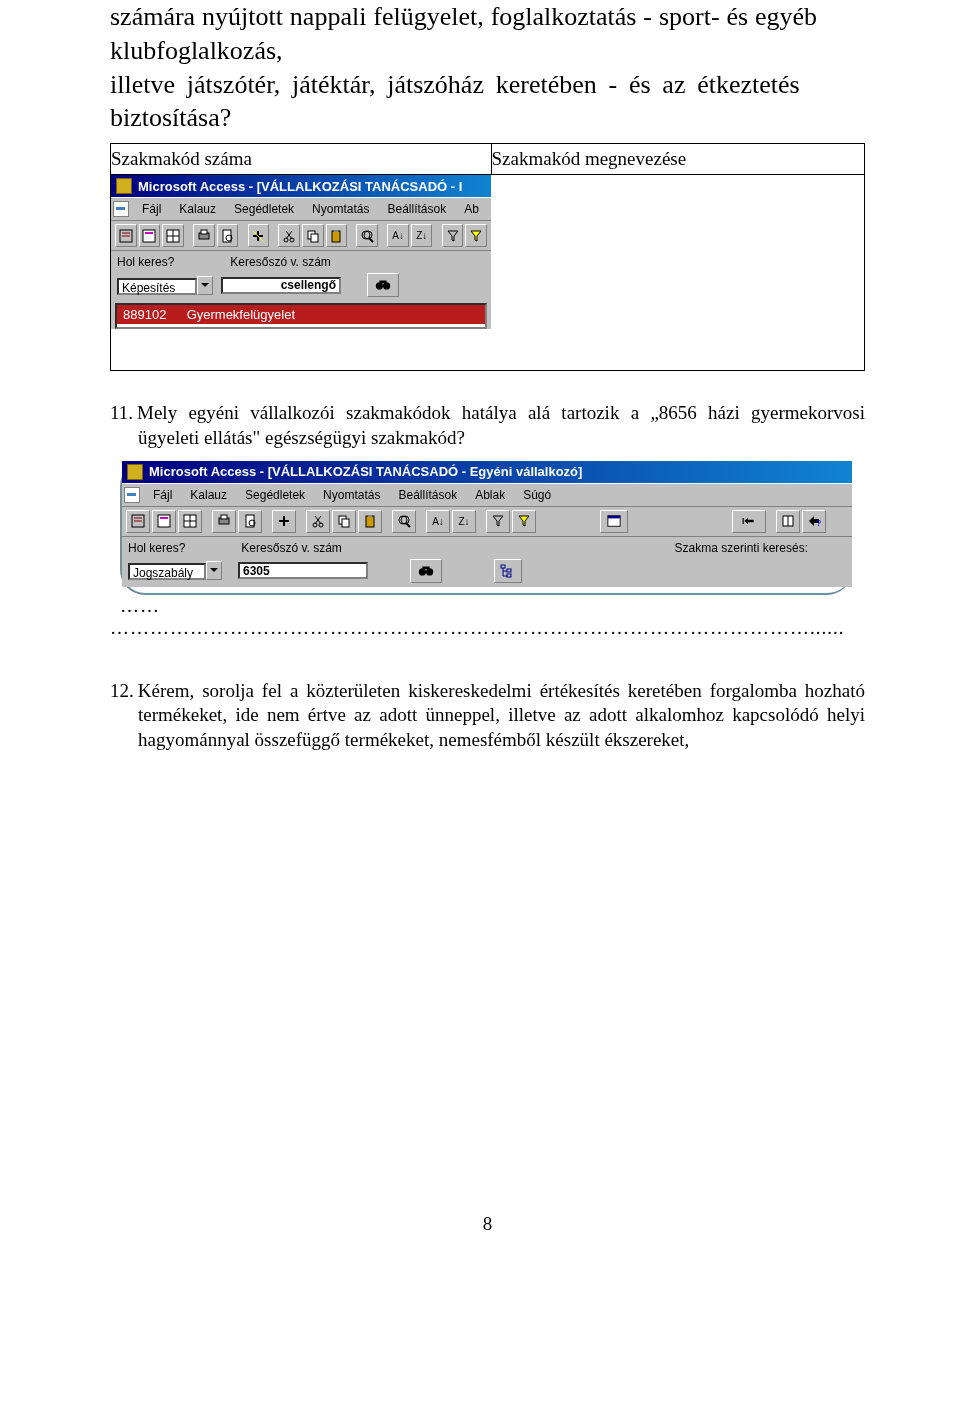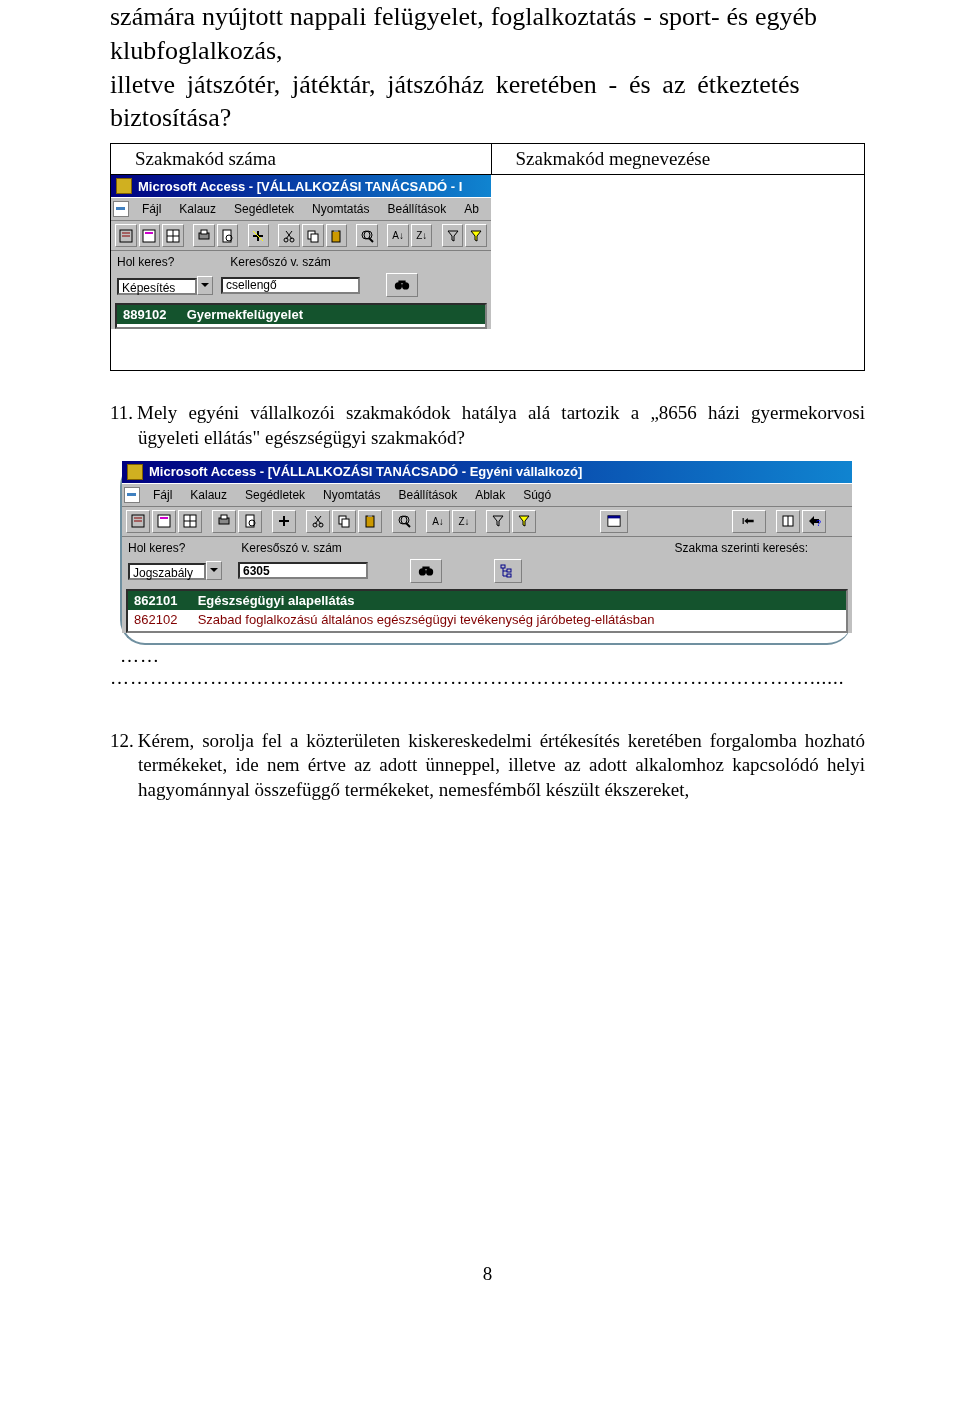--- a/index.html
+++ b/index.html
@@ -23,21 +23,21 @@
   .para-inline { display: inline; }
   .kw { display: inline; }
   table.codebox {
     border-collapse: collapse;
     width: 100%;
     margin-top: 6px;
   }
   table.codebox td {
     border: 1px solid #000;
     font-size: 19px;
-    padding: 4px 24px;
+    padding: 4px 0;
     vertical-align: top;
     width: 50%;
     text-align: left;
   }
   table.codebox td.imgcell {
     padding: 0;
   }
   .shotwrap {
     position: relative;
     height: 195px;
@@ -159,23 +159,22 @@
     background: #fff;
     margin: 2px 4px 4px 4px;
     border: 2px inset #808080;
   }
   .resrow {
     padding: 2px 6px;
     font-size: 13px;
     color: #800000;
   }
   .resrow.sel {
-    background: #14532d;
+    background: #b91c1c;
     color: #fff;
-    font-weight: bold;
   }
   .resrow .code { display:inline-block; min-width:60px; }
   .shot2outer {
     margin: 10px 0 4px 10px;
     width: 730px;
     position: relative;
     border-left: 2px solid #7090a0;
     border-bottom: 2px solid #7090a0;
     padding: 0 0 6px 0;
     border-radius: 25px;
@@ -329,21 +328,21 @@
             <div class="searchrow">
               <span class="lbl">Hol keres?</span>
               <span style="width:40px;"></span>
               <span class="lbl">Keresőszó v. szám</span>
             </div>
             <div class="searchrow" style="padding-top:0;">
               <span class="combo">
                 <span class="fld">Képesítés</span>
                 <span class="dd"></span>
               </span>
-              <input class="fld" style="width: 139px; font-weight: 400;" value="csellengő">
+              <input class="fld" style="width: 120px; font-weight: 700; text-align: right;" value="csellengő">
               <span style="width:10px;"></span>
               <span class="iconbtn">
                 <svg viewBox="0 0 20 14">
                       <circle cx="6" cy="8" r="4" fill="#000"></circle>
                       <circle cx="14" cy="8" r="4" fill="#000"></circle>
                       <rect x="6" y="2" width="8" height="3" fill="#000"></rect>
                     </svg>
               </span>
             </div>
             <div class="resultarea" style="min-height:22px;">
@@ -518,30 +517,20 @@
         <span style="width:20px;"></span>
         <span class="iconbtn" style="width:26px;">
           <svg viewBox="0 0 16 14">
               <rect x="1" y="1" width="4" height="3" fill="none" stroke="#008"></rect>
               <rect x="7" y="5" width="4" height="3" fill="none" stroke="#008"></rect>
               <rect x="7" y="10" width="4" height="3" fill="none" stroke="#008"></rect>
               <path d="M3 4v8h4M3 7h4" stroke="#008" fill="none"></path>
             </svg>
         </span>
       </div>
-      <div class="resultarea" style="min-height:40px;">
-        <div class="resrow sel">
-          <span class="code">862101</span>
-          <span>Egészségügyi alapellátás</span>
-        </div>
-        <div class="resrow">
-          <span class="code">862102</span>
-          <span>Szabad foglalkozású általános egészségügyi tevékenység járóbeteg-ellátásban</span>
-        </div>
-      </div>
     </div>
   </div>
   <div class="dotline" style="margin-left:10px;margin-top:-4px;">……</div>
   <div class="dotline">……………………………………………………………………………………………......</div>
 
   <div class="q12">
     <span class="num">12.</span><span>Kérem, sorolja fel a közterületen kiskereskedelmi értékesítés keretében forgalomba hozható termékeket, ide nem értve az adott ünneppel, illetve az adott alkalomhoz kapcsolódó helyi hagyománnyal összefüggő termékeket, nemesfémből készült ékszereket,</span>
   </div>
 
   <div class="pgnum">8</div>

